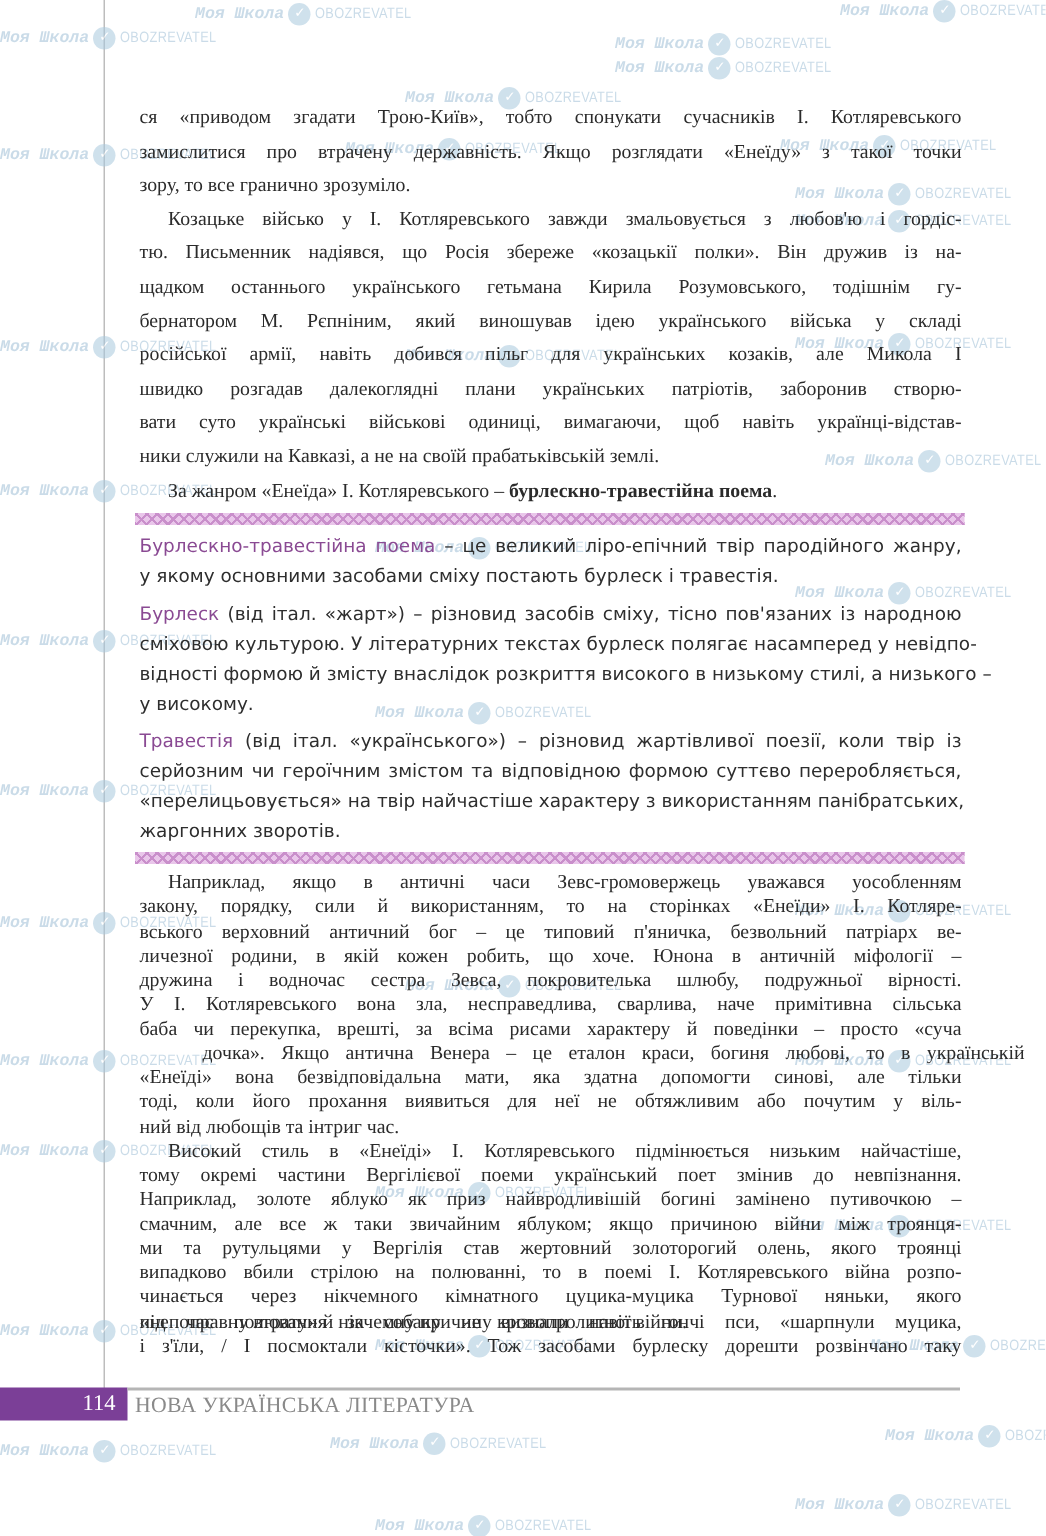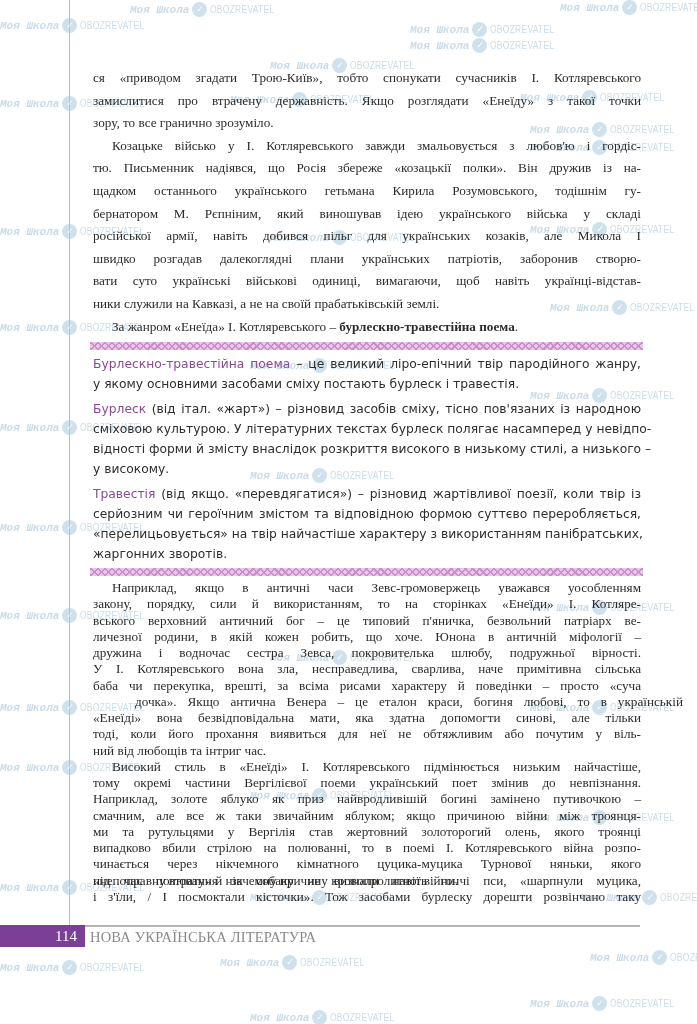--- a/index.html
+++ b/index.html
@@ -282,24 +282,24 @@
   </div>
 
   <div class="band" style="top:342px"></div>
 
   <div>
     <div class="def" style="top:354px"><span class="term">Бурлескно-травестійна поема</span><span> – це великий ліро-епічний твір пародійного жанру,</span></div>
     <div class="def last" style="top:374px">у якому основними засобами сміху постають бурлеск і травестія.</div>
 
     <div class="def" style="top:399px"><span class="term">Бурлеск</span><span> (від італ. «жарт») – різновид засобів сміху, тісно пов'язаних із народною</span></div>
     <div class="def" style="top:419px">сміховою культурою. У літературних текстах бурлеск полягає насамперед у невідпо-</div>
-    <div class="def" style="top:439px">відності форми й змісту внаслідок розкриття високого в низькому стилі, а низького –</div>
+    <div class="def" style="top:439px">відності формою й змісту внаслідок розкриття високого в низькому стилі, а низького –</div>
     <div class="def last" style="top:459px">у високому.</div>
 
-    <div class="def" style="top:484px"><span class="term">Травестія</span><span> (від якщо. «перевдягатися») – різновид жартівливої поезії, коли твір із</span></div>
+    <div class="def" style="top:484px"><span class="term">Травестія</span><span> (від італ. «українського») – різновид жартівливої поезії, коли твір із</span></div>
     <div class="def" style="top:504px">серйозним чи героїчним змістом та відповідною формою суттєво переробляється,</div>
     <div class="def" style="top:524px">«перелицьовується» на твір найчастіше характеру з використанням панібратських,</div>
     <div class="def last" style="top:544px">жаргонних зворотів.</div>
   </div>
 
   <div class="band" style="top:568px"></div>
 
   <div>
       <div class="ln indent" style="top: 579px; height: 17px; line-height: 17px; font-size: 13.2px;">Наприклад, якщо в античні часи Зевс-громовержець уважався уособленням</div>
       <div class="ln" style="top: 595.25px; height: 17px; line-height: 17px; font-size: 13.2px;">закону, порядку, сили й використанням, то на сторінках «Енеїди» І. Котляре-</div>

